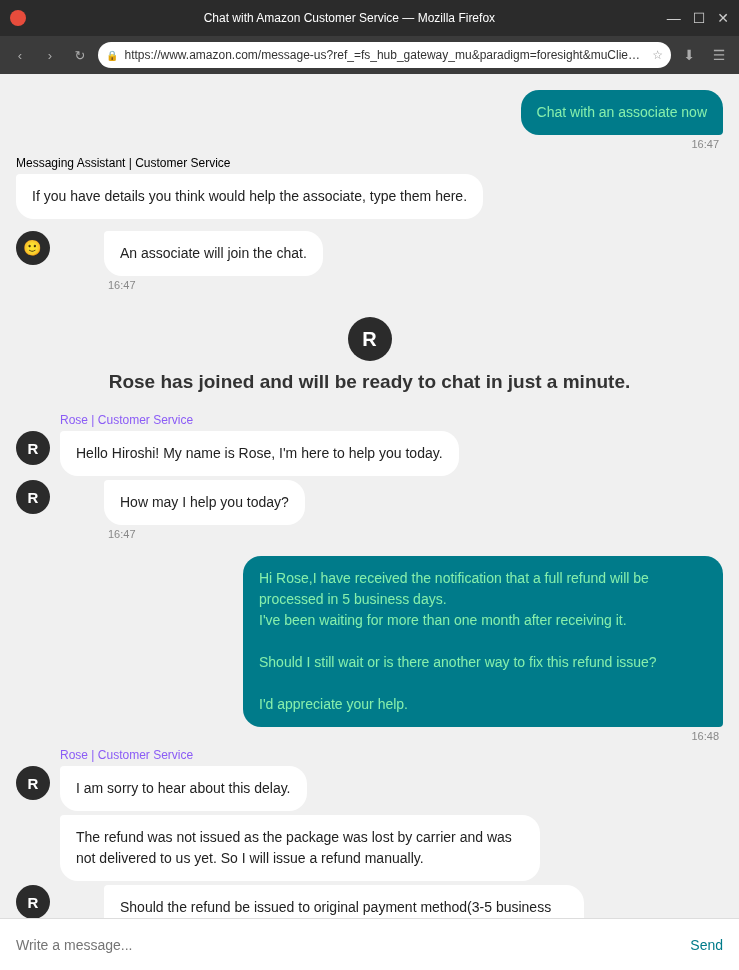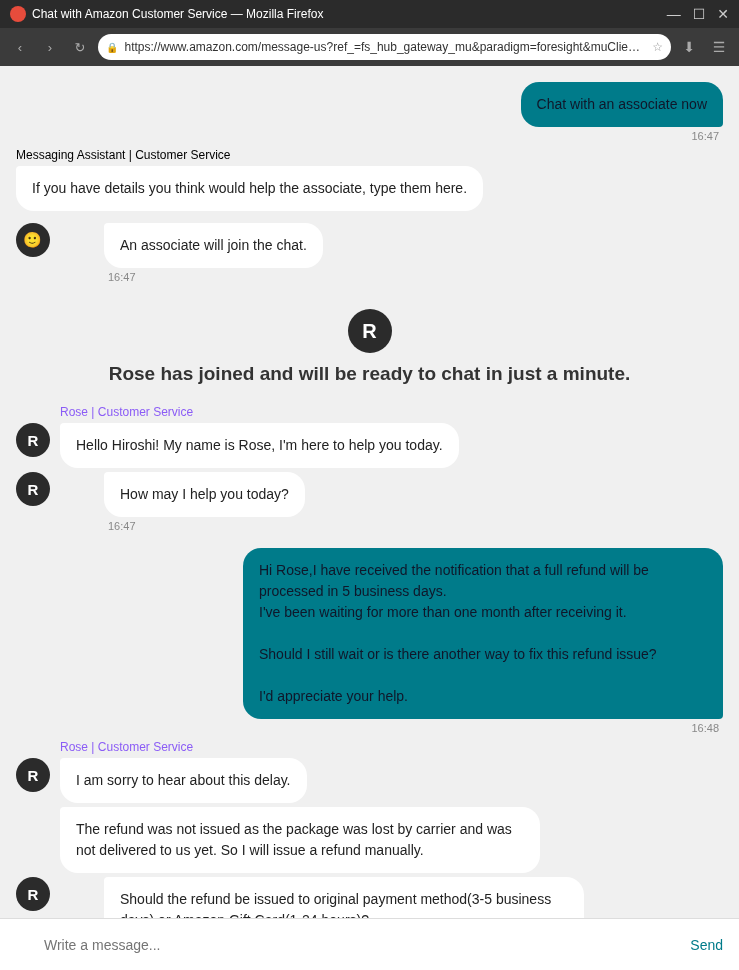--- a/index.html
+++ b/index.html
@@ -9,25 +9,26 @@
       height: 970px;
       background: #f5f5f5;
       display: flex;
       flex-direction: column;
       overflow: hidden;
     }
 
     
     .title-bar {
       background: #2b2b2b;
-      height: 28px;
+      height: 36px;
       display: flex;
       align-items: center;
       padding: 0 10px;
       flex-shrink: 0;
+      text-align: center;
     }
     .title-bar-icon {
       width: 16px;
       height: 16px;
       margin-right: 6px;
       border-radius: 50%;
       background: #e74c3c;
       flex-shrink: 0;
     }
     .title-bar-text {
@@ -108,21 +109,21 @@
 
     
     .msg-right-container {
       display: flex;
       flex-direction: column;
       align-items: flex-end;
       margin-bottom: 6px;
     }
     .bubble-teal {
       background: #007b8a;
-      color: #0f172a;
+      color: #86efac;
       border-radius: 18px 18px 4px 18px;
       padding: 12px 16px;
       max-width: 480px;
       font-size: 14px;
       line-height: 1.5;
     }
     .msg-timestamp-right {
       font-size: 11px;
       color: #888;
       margin-top: 3px;
@@ -244,21 +245,20 @@
       padding: 0 16px;
       flex-shrink: 0;
     }
     .chat-input {
       flex: 1;
       border: none;
       outline: none;
       font-size: 14px;
       color: #aaa;
       background: transparent;
-      margin-left: 28px;
     }
     .send-btn {
       font-size: 14px;
       color: #007b8a;
       font-weight: normal;
       cursor: pointer;
       background: none;
       border: none;
     }
 

